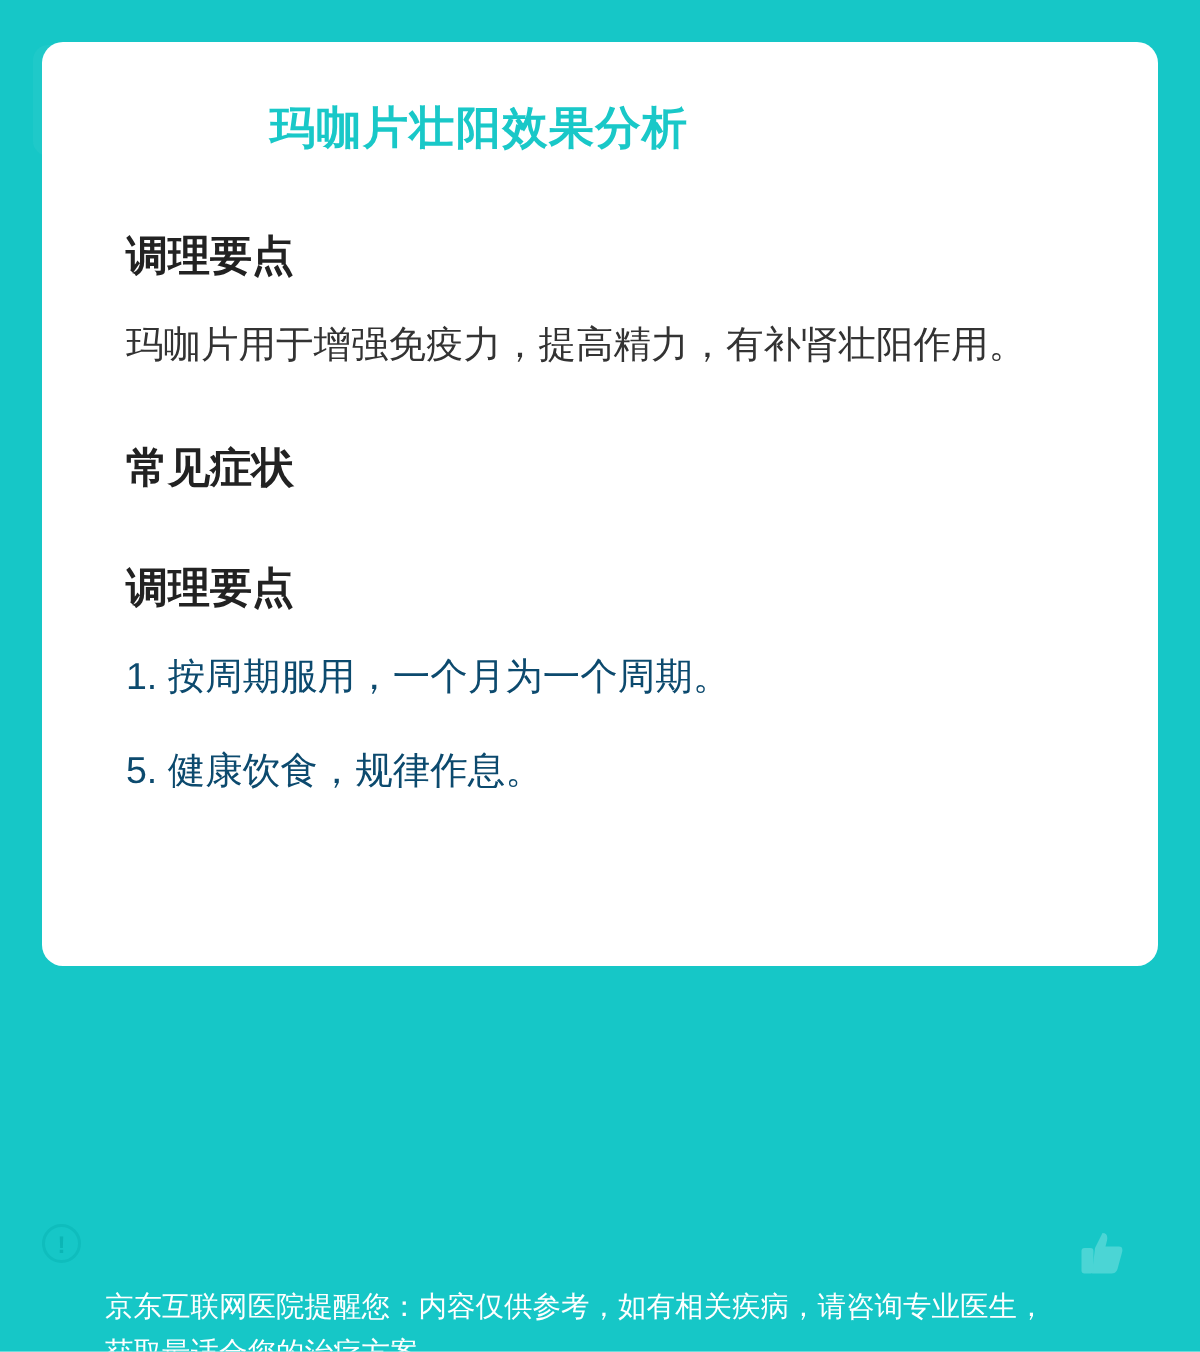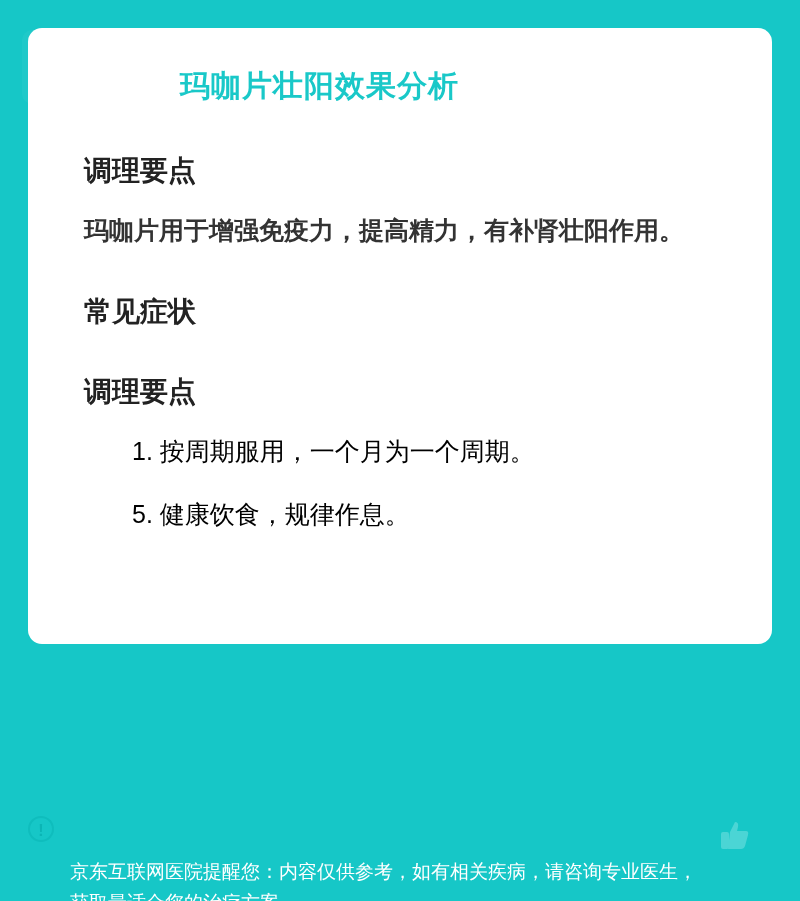--- a/index.html
+++ b/index.html
@@ -59,32 +59,30 @@
     margin: 42px 0 0 22px;
   }
   .section-head.first { margin-top: 48px; }
 
   .para {
     font-size: 25px;
     color: #333;
     line-height: 1.62;
     margin: 20px 0 0 22px;
     max-width: 660px;
-    font-weight: bold;
   }
 
   .steps {
     margin: 22px 0 0 22px;
   }
   .step {
     font-size: 25px;
-    color: #000000;
+    color: #0c4a6e;
     line-height: 1.5;
     margin-bottom: 26px;
-    margin-left: 48px;
   }
 
   .footer {
     position: absolute;
     left: 28px;
     top: 812px;
     width: 744px;
     display: flex;
     align-items: flex-start;
   }

